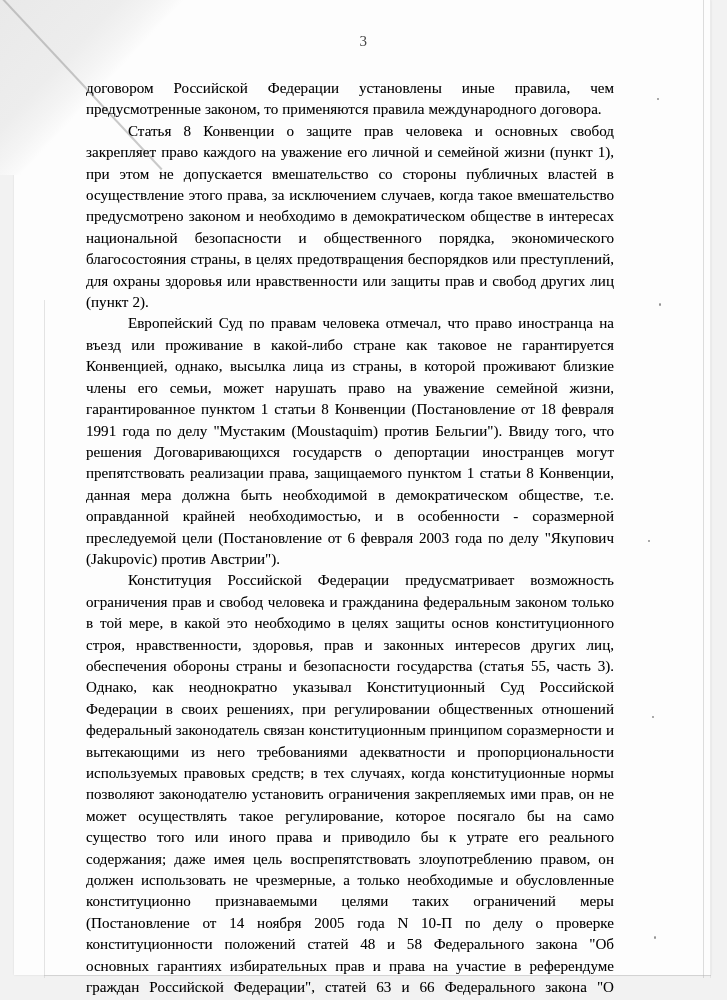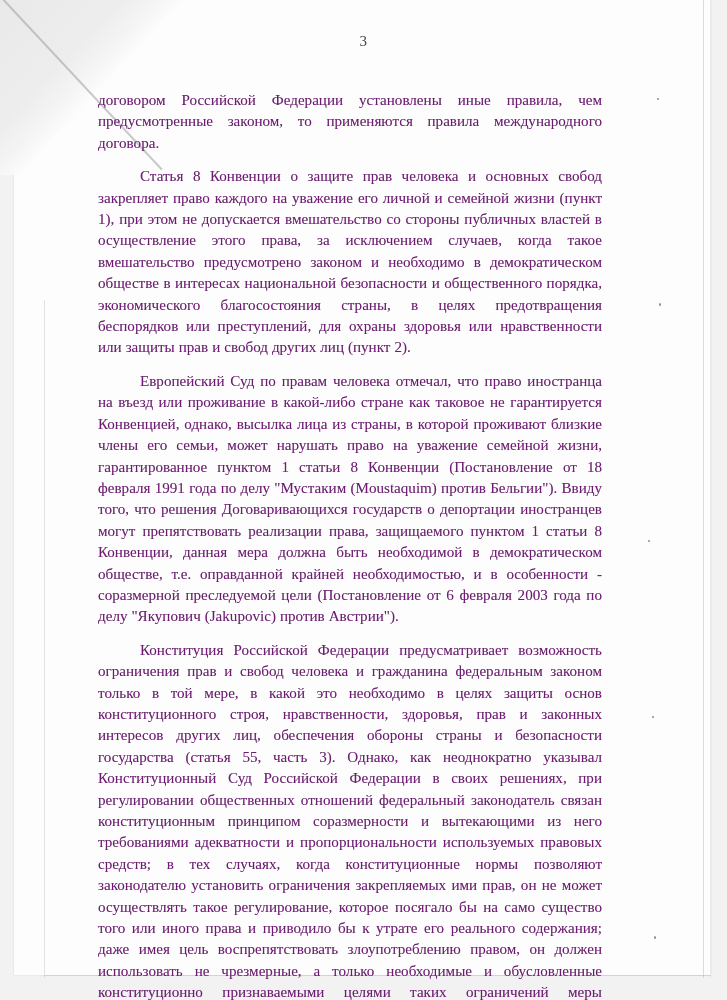--- a/index.html
+++ b/index.html
@@ -130,26 +130,26 @@
   }
 
   .text-block {
     position: absolute;
     left: 86px;
     top: 78px;
     width: 528px;
   }
 
   p.para {
-    margin: 12px;
+    margin: 0;
     font-size: 15.1px;
     line-height: 21.4px;
     text-align: justify;
     text-indent: 42px;
-    color: #701a75;
+    color: #000000;
     word-spacing: 0.2px;
     
     text-shadow: 0 0 0.45px rgba(60,60,60,0.35);
   }
   p.para.no-indent { text-indent: 0; }
 
   
   .text-block p.para:last-child { }
 </style>
 </head>

